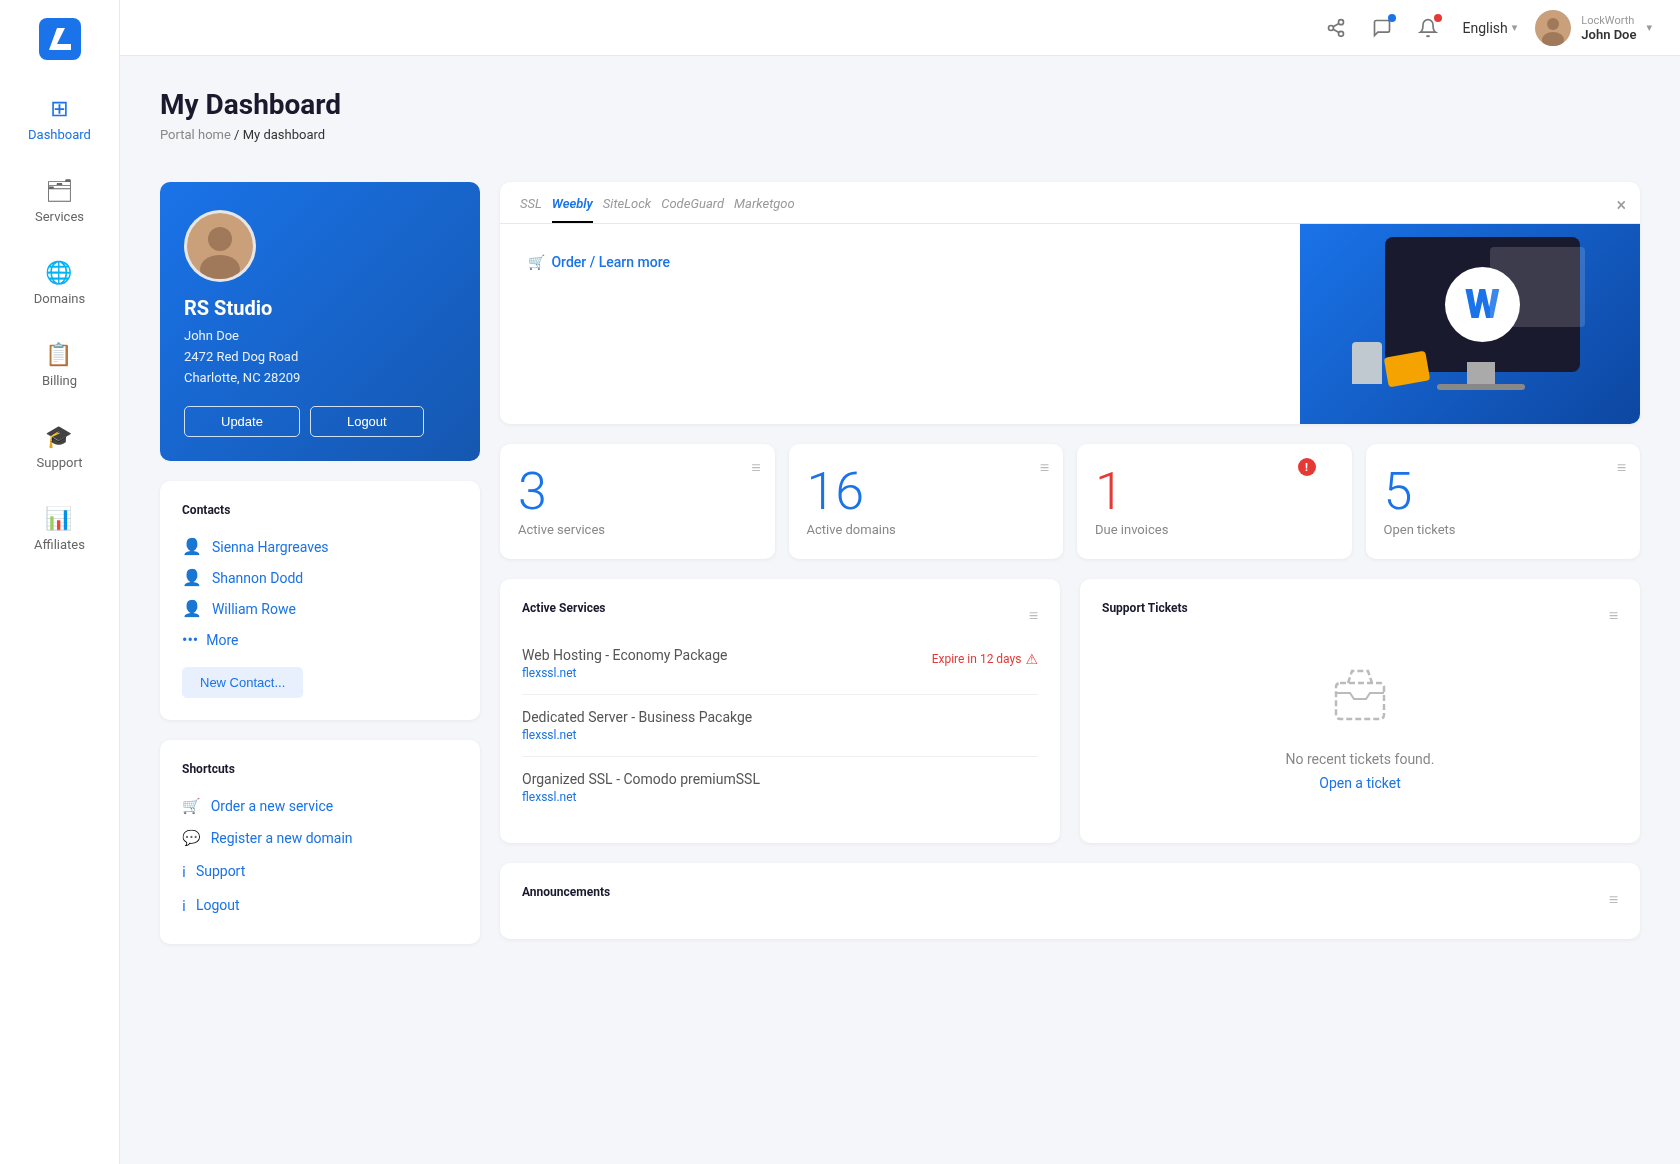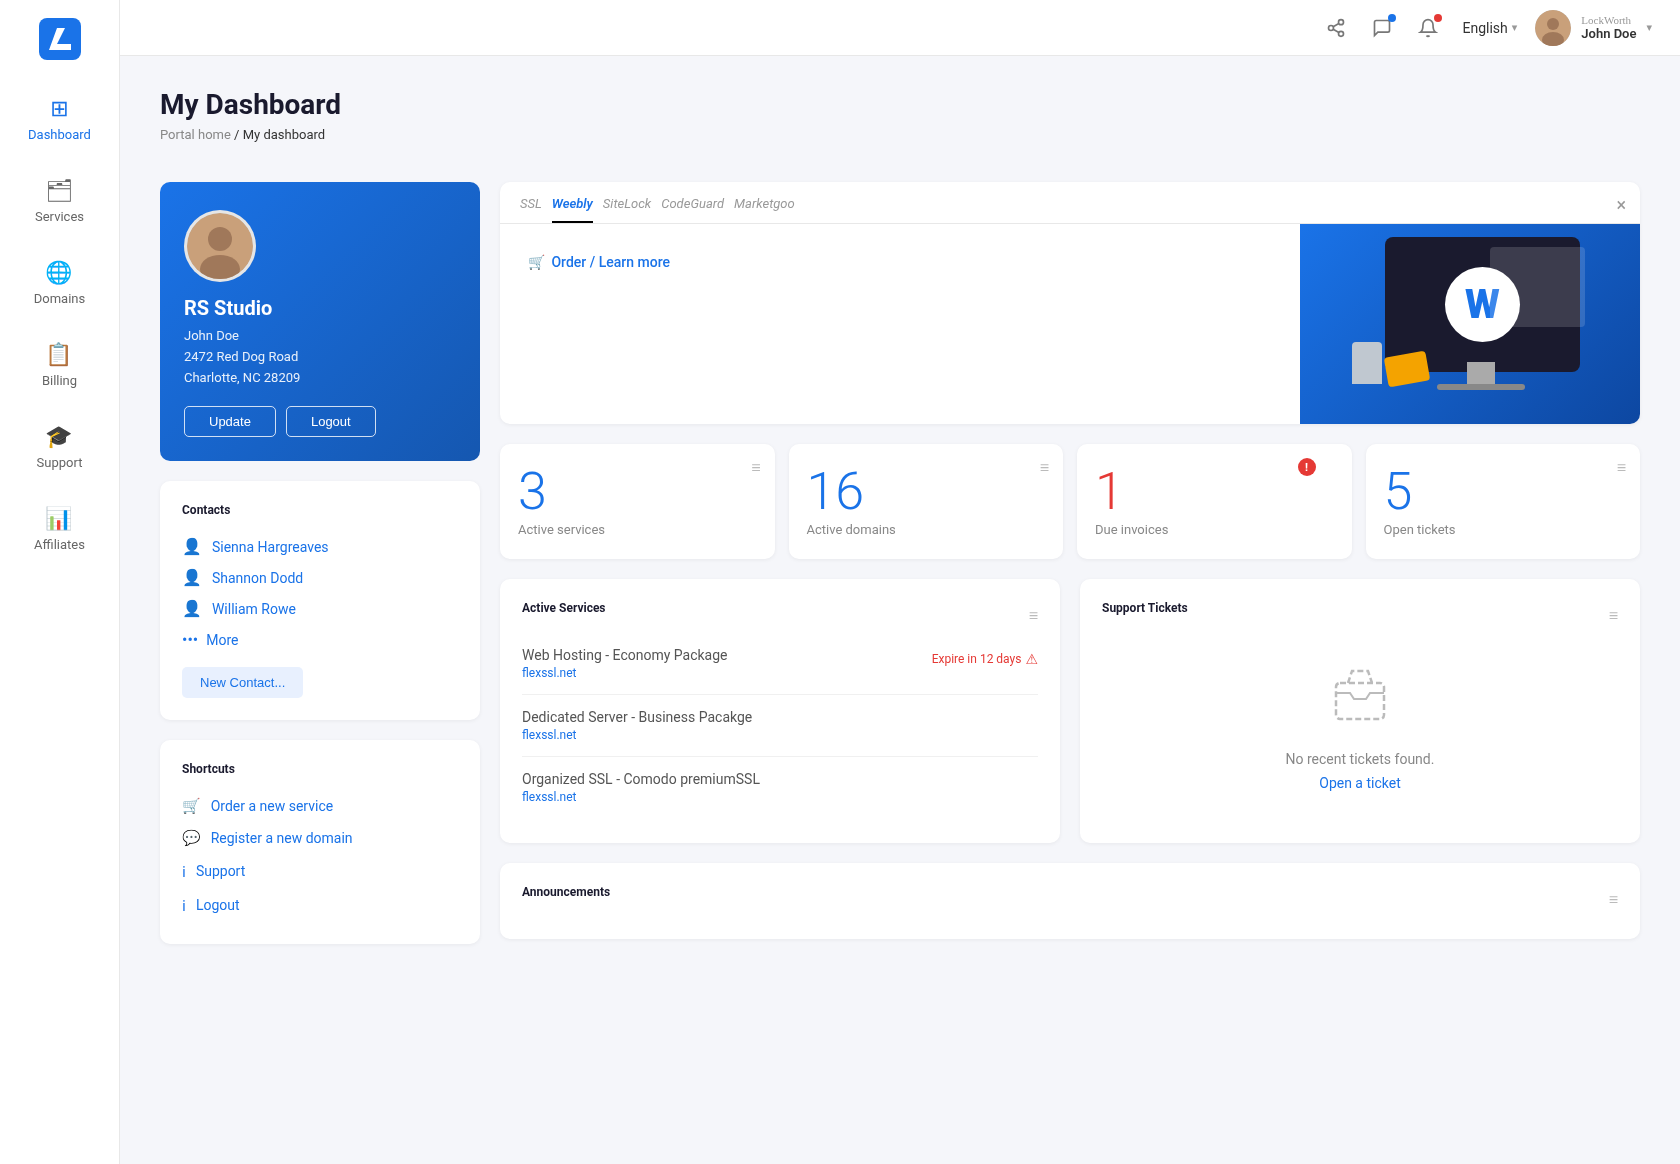--- a/index.html
+++ b/index.html
@@ -91,21 +91,21 @@
       cursor: pointer;
     }
     .user-avatar {
       width: 36px; height: 36px; border-radius: 50%;
       background: #ccc;
       overflow: hidden;
       display: flex; align-items: center; justify-content: center;
       font-size: 16px;
     }
     .user-names { display: flex; flex-direction: column; }
-    .user-lockworth { font-size: 11px; color: #999; font-family: Liberation Serif, serif; }
+    .user-lockworth { font-size: 11px; color: #999; }
     .user-doe { font-size: 13px; font-weight: 600; }
 
     
     .content {
       flex: 1;
       overflow-y: auto;
       padding: 32px 40px;
     }
     .page-title {
       font-size: 28px;
@@ -147,21 +147,21 @@
       overflow: hidden;
       margin-bottom: 14px;
       border: 3px solid rgba(255,255,255,0.5);
       display: flex; align-items: center; justify-content: center;
       font-size: 32px;
     }
     .profile-name { font-size: 20px; font-weight: 700; margin-bottom: 6px; }
     .profile-detail { font-size: 13px; opacity: 0.9; line-height: 1.6; }
     .profile-actions { display: flex; gap: 10px; margin-top: 18px; }
     .btn-outline-white {
-      padding: 7px 24px;
+      padding: 7px 36px;
       border: 1.5px solid rgba(255,255,255,0.8);
       background: transparent;
       color: #fff;
       border-radius: 5px;
       cursor: pointer;
       font-size: 13px;
     }
 
     
     .card {

